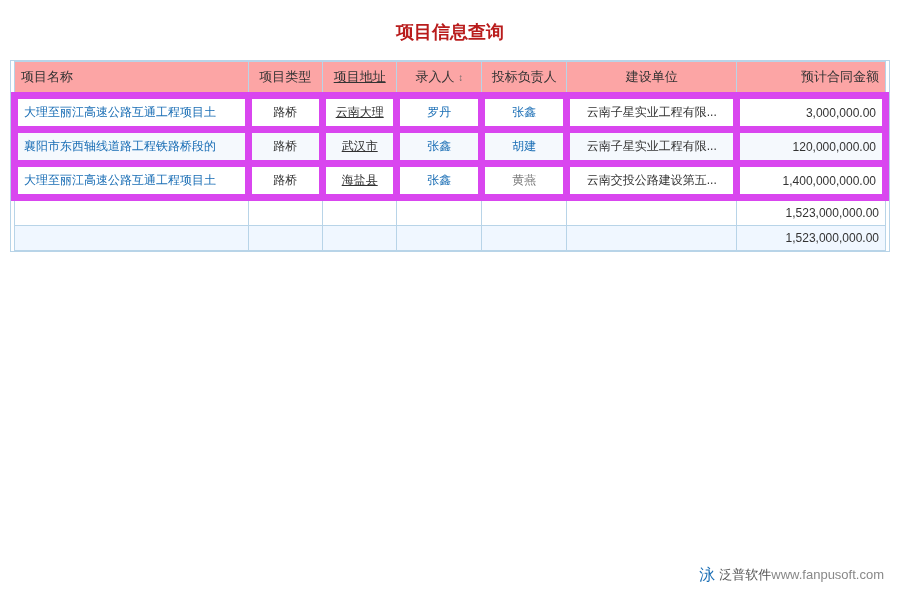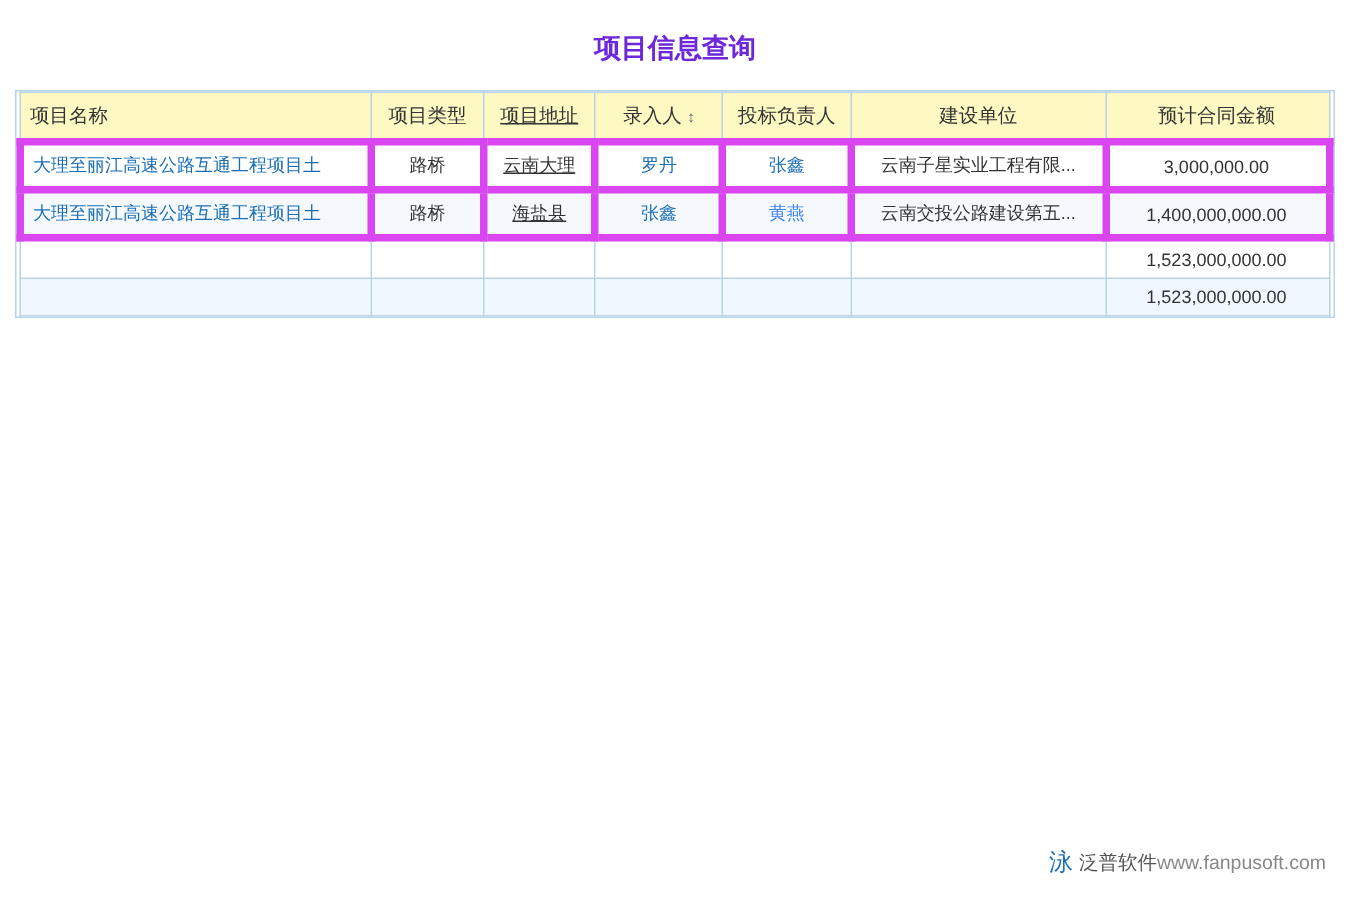--- a/index.html
+++ b/index.html
@@ -22,38 +22,38 @@
       width: 900px;
       height: 600px;
       position: relative;
       padding: 20px 10px 10px 10px;
     }
 
     .page-title {
       text-align: center;
       font-size: 18px;
       font-weight: bold;
-      color: #6d28d9;
+      color: #b91c1c;
       margin-bottom: 16px;
       font-family: Liberation Mono, monospace;
     }
 
     .table-wrapper {
       width: 100%;
       border-collapse: collapse;
       border: 1px solid #b8d4e8;
     }
 
     table {
       width: 100%;
       border-collapse: collapse;
     }
 
     thead tr {
-      background-color: #fef9c3;
+      background-color: #fca5a5;
     }
 
     thead th {
       border: 1px solid #b8d4e8;
       padding: 6px 4px;
       text-align: center;
       color: #333;
       font-weight: normal;
       font-size: 13px;
       white-space: nowrap;
@@ -61,34 +61,34 @@
 
     tbody tr {
       background-color: #ffffff;
     }
 
     tbody tr:nth-child(even) {
       background-color: #f5f9fd;
     }
 
     tbody td {
-      border: 5px solid #d946ef;
+      border: 7px solid #d946ef;
       padding: 5px 4px;
       text-align: center;
       font-size: 12px;
       color: #333;
     }
 
     .link-text {
       color: #1a6eb5;
       text-decoration: none;
     }
 
     .link-text-orange {
-      color: #3b82f6;
+      color: #737373;
       text-decoration: none;
     }
 
     .col-name {
       width: 220px;
       text-align: left;
       padding-left: 6px;
     }
 
     .col-type {
@@ -107,20 +107,21 @@
     .col-bidder {
       width: 80px;
     }
 
     .col-unit {
       width: 160px;
     }
 
     .col-amount {
       width: 140px;
+      text-align: right;
       padding-right: 6px;
     }
 
     .summary-row td {
       background-color: #ffffff;
       border: 1px solid #b8d4e8;
     }
 
     .total-row td {
       background-color: #f0f7ff;
@@ -209,20 +210,35 @@
           <td class="col-recorder">
             <span class="link-text">罗丹</span>
           </td>
           <td class="col-bidder">
             <span class="link-text">张鑫</span>
           </td>
           <td class="col-unit">云南子星实业工程有限...</td>
           <td class="col-amount">3,000,000.00</td>
         </tr>
 
+        <tr>
+          <td class="col-name">
+            <a class="link-text">襄阳市东西轴线道路工程铁路桥段的</a>
+          </td>
+          <td class="col-type">路桥</td>
+          <td class="col-addr">武汉市</td>
+          <td class="col-recorder">
+            <span class="link-text">张鑫</span>
+          </td>
+          <td class="col-bidder">
+            <span class="link-text">胡建</span>
+          </td>
+          <td class="col-unit">云南子星实业工程有限...</td>
+          <td class="col-amount">120,000,000.00</td>
+        </tr>
 
         <tr>
           <td class="col-name">
             <a class="link-text">大理至丽江高速公路互通工程项目土</a>
           </td>
           <td class="col-type">路桥</td>
           <td class="col-addr">海盐县</td>
           <td class="col-recorder">
             <span class="link-text">张鑫</span>
           </td>

